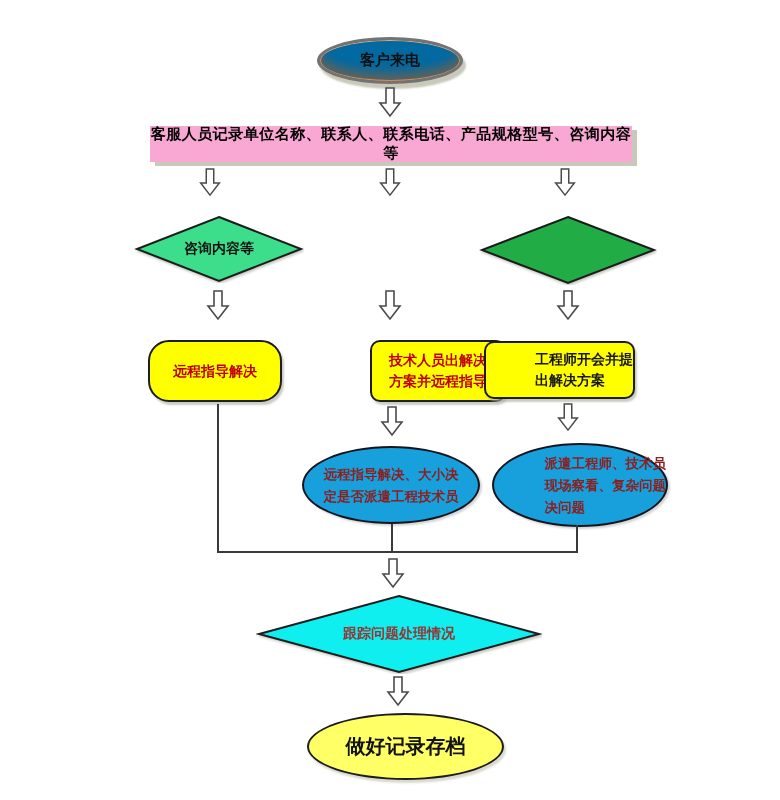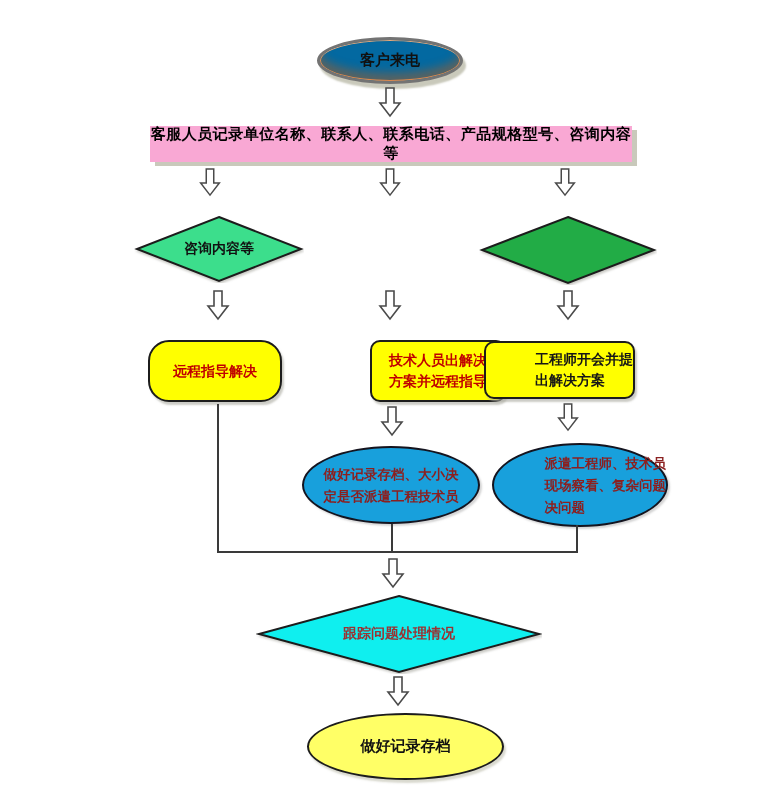--- a/index.html
+++ b/index.html
@@ -58,21 +58,21 @@
   }
   #decide   { left: 302px; top: 446px; width: 178px; height: 78px; }
   #dispatch { left: 492px; top: 443px; width: 176px; height: 84px;
               justify-content: flex-end; text-align: left; padding-left: 26px; }
 
   
   #archive {
     left: 307px; top: 713px; width: 197px; height: 67px;
     background: #FFFF66; border: 2px solid #1c1c1c; border-radius: 50%;
     box-shadow: 2px 3px 2px rgba(180,180,160,.5);
-    font-size: 15px;
+    font-size: 20px;
   }
 
   
   .diamond-svg { position: absolute; }
   .diamond-label { position: absolute; display: flex; align-items: center; justify-content: center;
                    font-weight: bold; font-size: 14px; color: #111; }
 
   
   .block-arrow { position: absolute; }
 
@@ -140,21 +140,21 @@
 
   <svg class="block-arrow" style="left:380px; top:406px;" width="24" height="31" viewBox="0 0 24 31">
     <path d="M8 1 L16 1 L16 16 L22 16 L12 29 L2 16 L8 16 Z" fill="#ffffff" stroke="#4a4a4a" stroke-width="1.6"></path>
   </svg>
   <svg class="block-arrow" style="left:556px; top:403px;" width="24" height="29" viewBox="0 0 24 31">
     <path d="M8 1 L16 1 L16 16 L22 16 L12 29 L2 16 L8 16 Z" fill="#ffffff" stroke="#4a4a4a" stroke-width="1.6"></path>
   </svg>
 
   <div class="node blue-ellipse" id="decide">
     <div>
-      <div>做好记录存档、大小决</div>
+      <div>远程指导解决、大小决</div>
       <div>定是否派遣工程技术员</div>
     </div>
   </div>
 
   <div class="node blue-ellipse" id="dispatch">
     <div>
       <div>派遣工程师、技术员</div>
       <div>现场察看、复杂问题</div>
       <div>决问题</div>
     </div>

